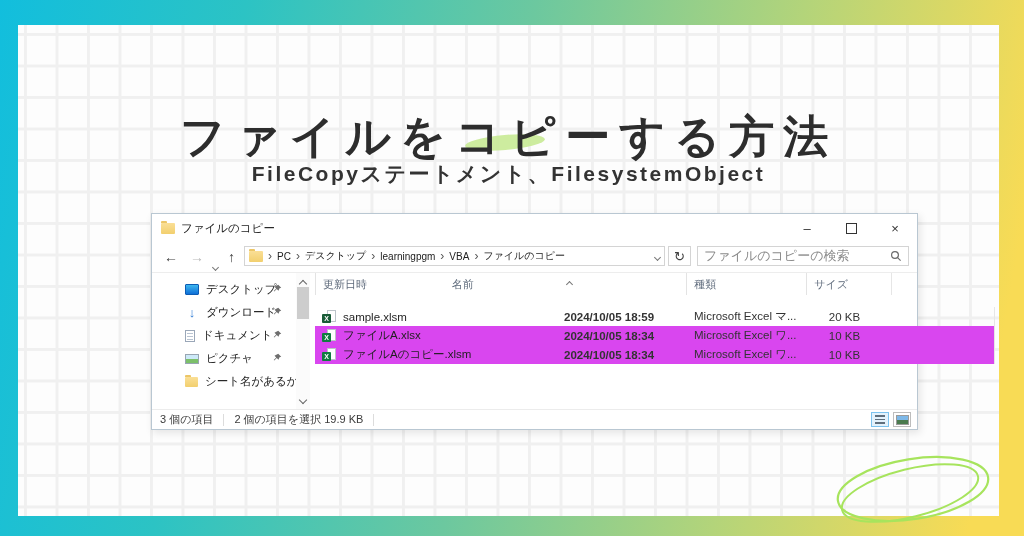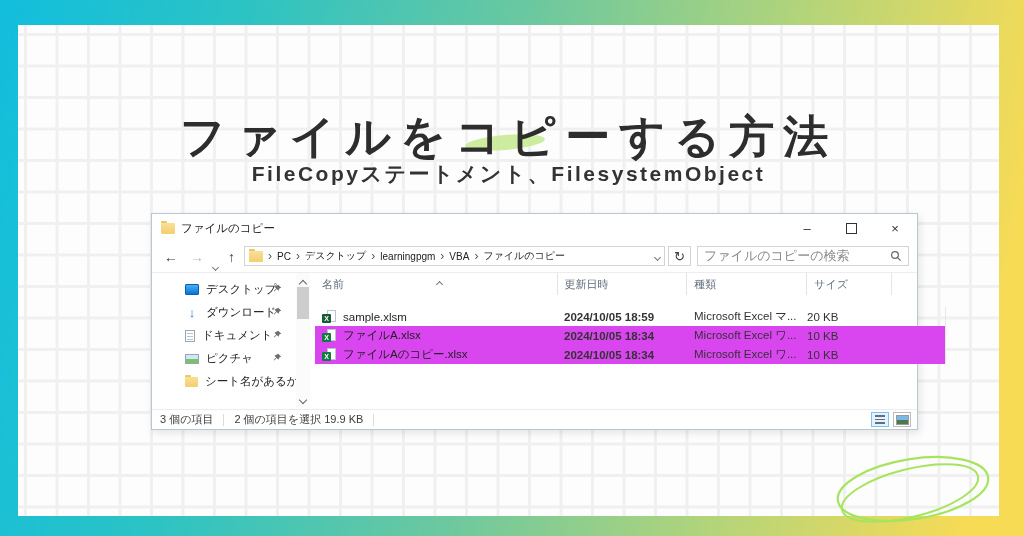--- a/index.html
+++ b/index.html
@@ -80,29 +80,29 @@
   
   .filelist{position:absolute;left:163px;top:0;right:0;bottom:0;}
   .list-head{position:relative;height:22px;display:flex;color:#5f6b7c;font-size:11px;
              width:577px;border-right:1px solid #e6e6e6;box-sizing:border-box;}
   .hc{display:flex;align-items:center;padding-left:7px;box-sizing:border-box;}
   .hc-name{width:242px;position:relative;}
   .hc-mod{width:130px;border-left:1px solid #e3e3e3;}
   .hc-type{width:120px;border-left:1px solid #e3e3e3;}
   .hc-size{width:85px;border-left:1px solid #e3e3e3;}
   .sort{position:absolute;left:122px;top:4px;}
-  .rows{position:absolute;top:34px;left:0;width:631px;border-right:1px solid #e6e6e6;box-sizing:border-box;}
+  .rows{position:absolute;top:34px;left:0;width:680px;border-right:1px solid #e6e6e6;box-sizing:border-box;}
   .row{height:19px;display:flex;align-items:center;}
   .row.selected{background:#d946ef;}
   .cell{box-sizing:border-box;white-space:nowrap;overflow:hidden;}
   .c-name{width:242px;display:flex;align-items:center;padding-left:7px;}
   .c-name span.fname{margin-left:6px;}
   .c-mod{width:130px;padding-left:7px;color:#333;font-weight:bold;}
   .c-type{width:120px;padding-left:7px;color:#333;}
-  .c-size{width:85px;text-align:left;padding-right:10px;color:#333;}
+  .c-size{width:85px;text-align:center;padding-right:10px;color:#333;}
 
   .ex-status{position:absolute;left:0;right:0;bottom:0;height:20px;border-top:1px solid #ececec;
              display:flex;align-items:center;font-size:11px;color:#3b3b3b;padding-left:8px;box-sizing:border-box;}
   .st-div{width:1px;height:12px;background:#dcdcdc;margin:0 10px;}
   .view-btns{position:absolute;right:6px;top:2px;display:flex;gap:4px;}
   .view-details{width:18px;height:15px;border:1px solid #7cc3ef;background:#e3f2fc;box-sizing:border-box;
      display:flex;align-items:center;justify-content:center;}
   .view-details i{display:block;width:10px;height:9px;
      background:repeating-linear-gradient(#5f6f7d 0 1.5px,transparent 1.5px 3.5px);}
   .view-thumb{width:18px;height:15px;border:1px solid #bdbdbd;background:#fff;box-sizing:border-box;
@@ -245,27 +245,27 @@
           </div>
         </div>
       <div class="side-scroll">
         <span class="scroll-up"><span class="chev up"></span></span>
         <span class="scroll-thumb"></span>
         <span class="scroll-down"><span class="chev"></span></span>
       </div>
 
       <div class="filelist">
         <div class="list-head">
+          <div class="hc hc-mod">
+              <span>更新日時</span>
+            </div>
           <div class="hc hc-name">
             <span>名前</span>
             <span class="sort"><span class="chev up tiny"></span></span>
           </div>
-          <div class="hc hc-mod">
-              <span>更新日時</span>
-            </div>
           <div class="hc hc-type">
               <span>種類</span>
             </div>
           <div class="hc hc-size">
               <span>サイズ</span>
             </div>
         </div>
         <div class="rows">
 
             <div class="row">
@@ -284,21 +284,21 @@
                 <span class="fname">ファイルA.xlsx</span>
               </div>
               <div class="cell c-mod">2024/10/05 18:34</div>
               <div class="cell c-type">Microsoft Excel ワ...</div>
               <div class="cell c-size">10 KB</div>
             </div>
 
             <div class="row selected">
               <div class="cell c-name">
                 <span class="excel-file-icon"></span>
-                <span class="fname">ファイルAのコピー.xlsx</span>
+                <span class="fname">ファイルAのコピー.xlsm</span>
               </div>
               <div class="cell c-mod">2024/10/05 18:34</div>
               <div class="cell c-type">Microsoft Excel ワ...</div>
               <div class="cell c-size">10 KB</div>
             </div>
           </div>
       </div>
     </div>
 
     <div class="ex-status">

